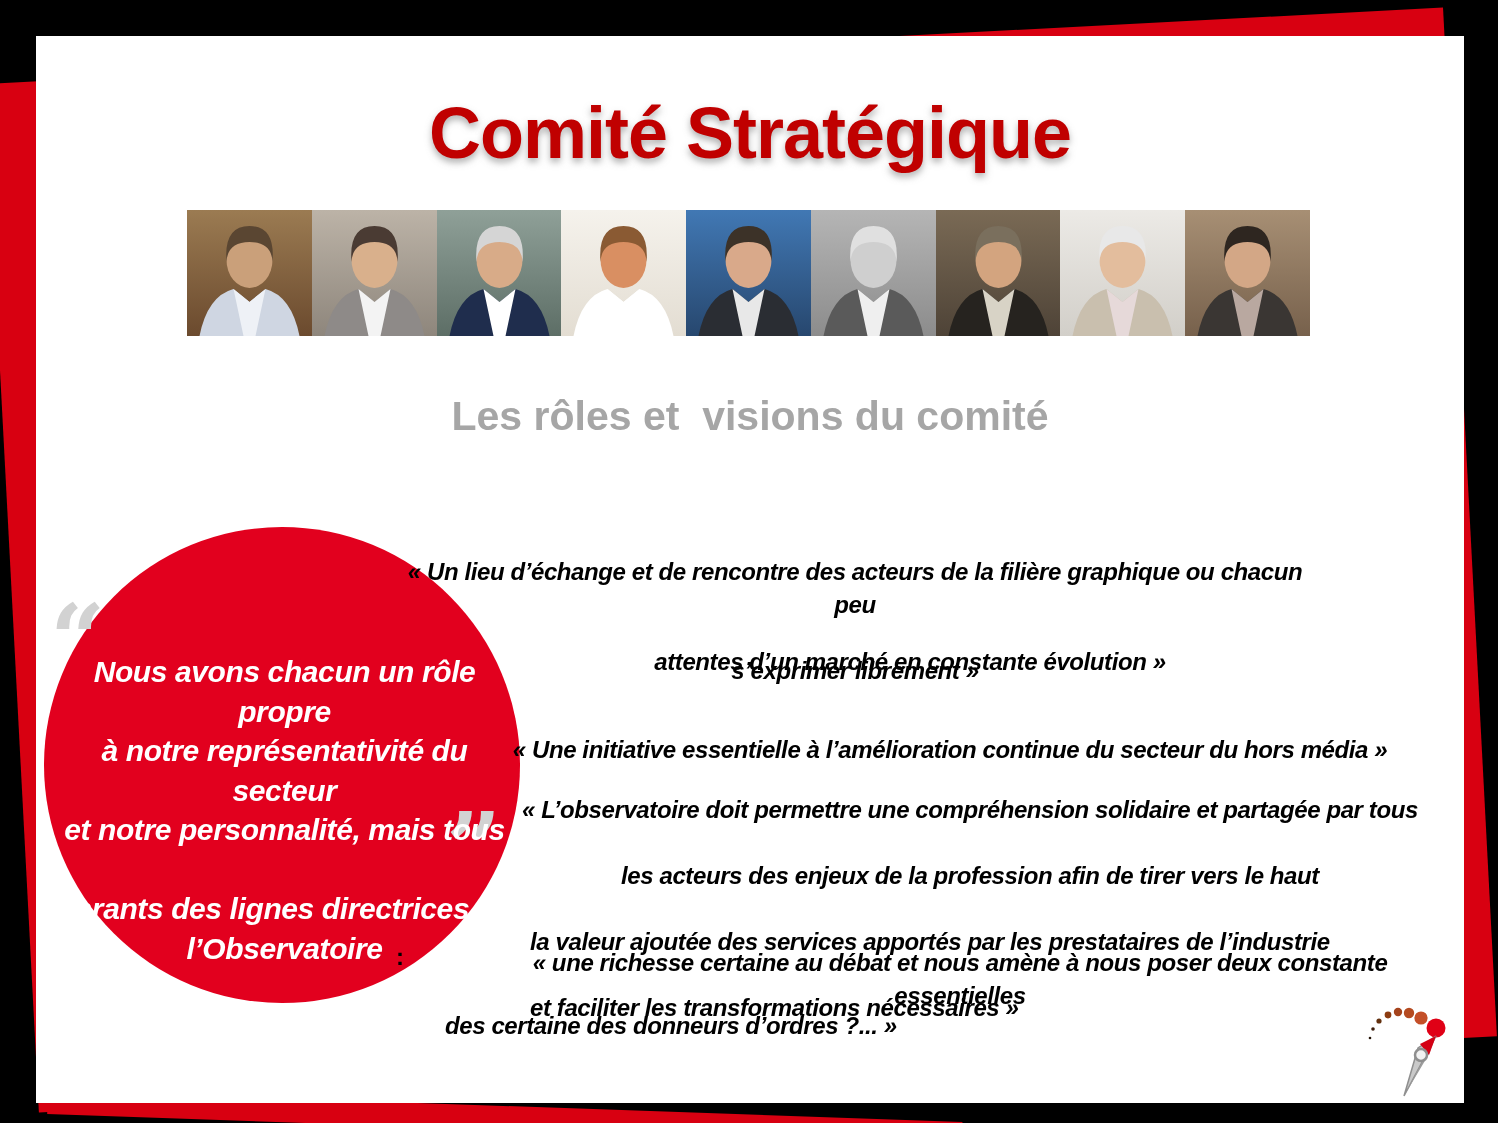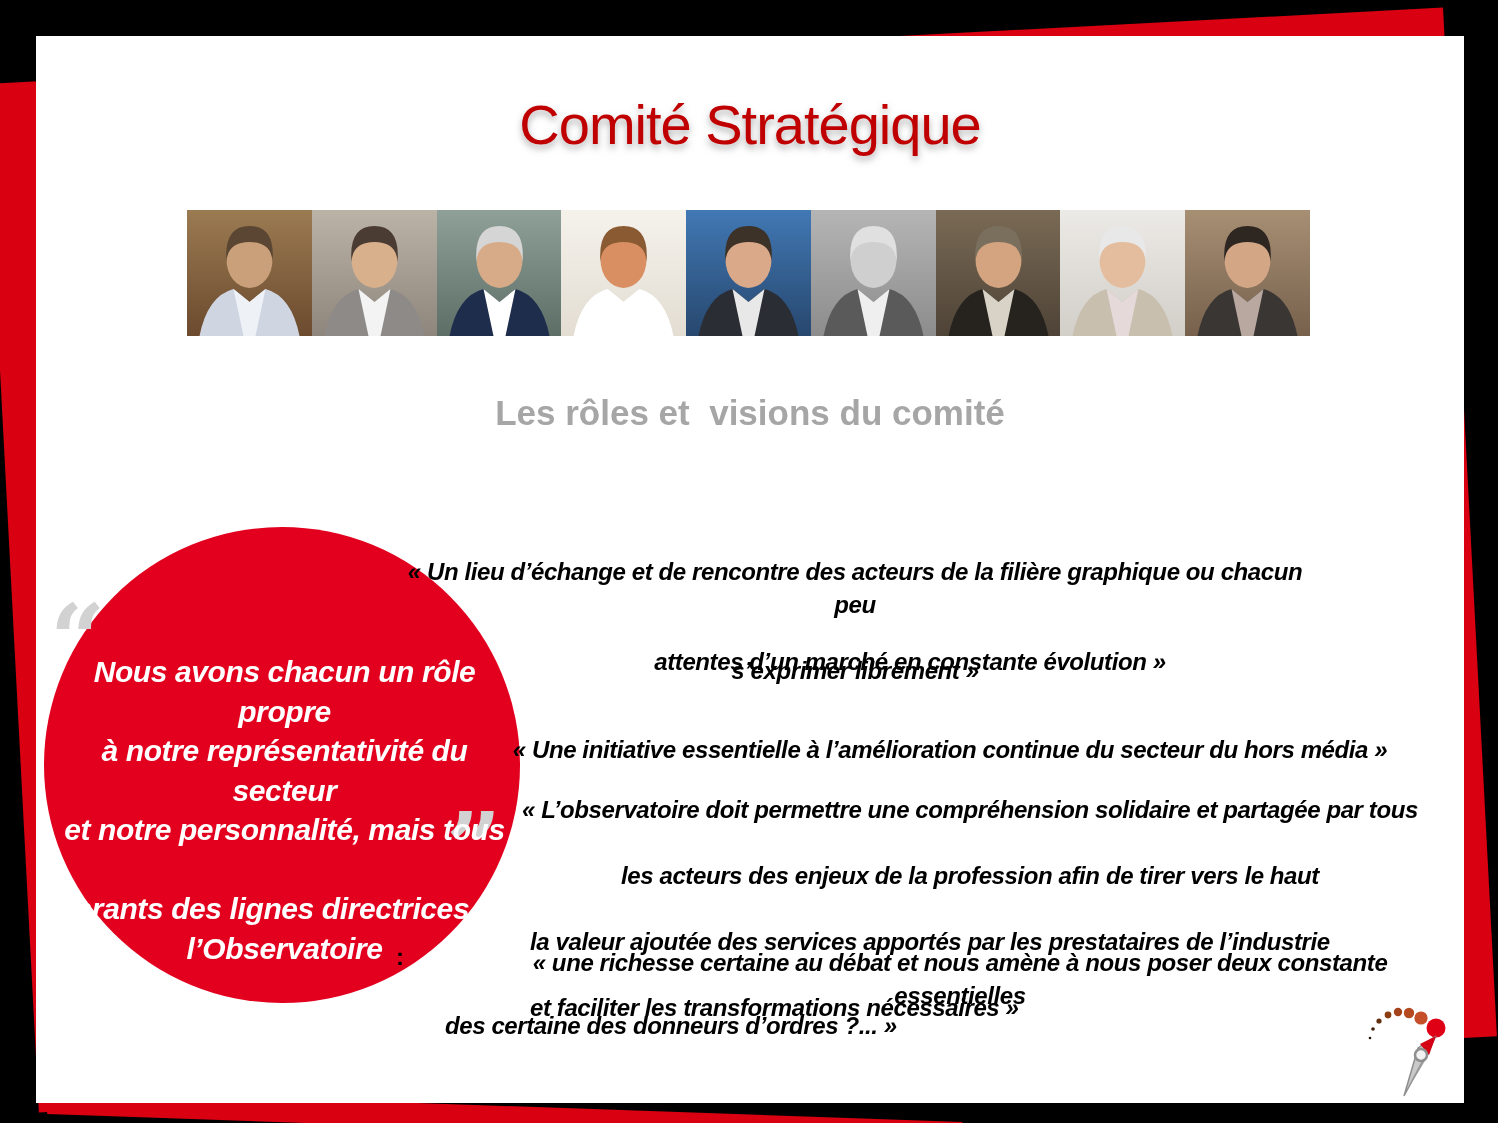--- a/index.html
+++ b/index.html
@@ -17,26 +17,26 @@
     position:absolute;left:48px;top:1090px;width:915px;height:24px;
     background:var(--frame-red,#d80011);
     transform:rotate(2deg);transform-origin:top left;
   }
   #white-panel{
     position:absolute;left:36px;top:36px;width:1428px;height:1067px;background:#ffffff;
   }
   
   .page-title{
     position:absolute;left:36px;top:92px;width:1428px;text-align:center;
-    font-size:56px;font-weight:400;color:#c00000;letter-spacing:-1px;
+    font-size:72px;font-weight:700;color:#c00000;letter-spacing:-1px;
     text-shadow:0 4px 7px rgba(110,110,110,.55);
   }
   .page-subtitle{
     position:absolute;left:36px;top:393px;width:1428px;text-align:center;
-    font-size:35px;font-weight:700;color:#a6a6a6;letter-spacing:0px;white-space:pre;
+    font-size:41px;font-weight:700;color:#a6a6a6;letter-spacing:0px;white-space:pre;
   }
   
   #photo-strip{
     position:absolute;left:187px;top:210px;width:1123px;height:126px;
     display:flex;flex-direction:row;
   }
   .photo{
     position:relative;flex:1 1 0;height:126px;overflow:hidden;
   }
   .photo svg{position:absolute;left:0;top:0;}

